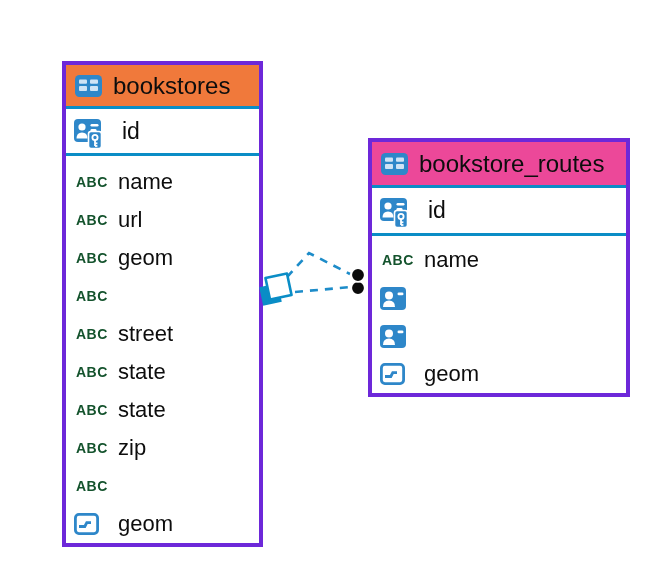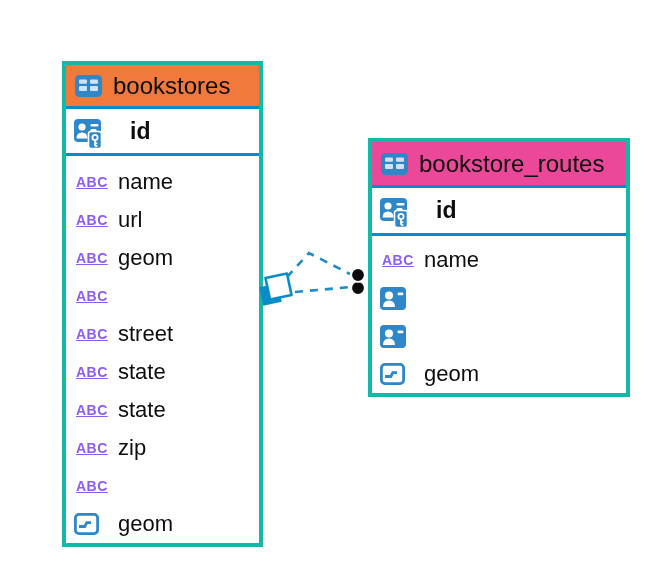--- a/index.html
+++ b/index.html
@@ -10,58 +10,57 @@
     overflow: hidden;
     font-family: "Liberation Sans", sans-serif;
     color: #0d0d0d;
   }
   .canvas { position: absolute; inset: 0; }
 
   
   .etable {
     position: absolute;
     background: #ffffff;
-    border: 4px solid #14b8a6;
+    border: 4px solid #6d28d9;
     box-sizing: border-box;
     display: flex;
     flex-direction: column;
   }
   .etable-header {
     display: flex; align-items: center;
     gap: 9px; padding-left: 9px;
     border-bottom: 3px solid #0a8dc6;
     font-size: 24px;
     flex: 0 0 auto;
   }
   .header-orange { background: #f0793b; }
   .header-gray   { background: #ec4899; }
   .pk-row {
     display: flex; align-items: center;
-    gap: 20px; padding-left: 8px;
+    gap: 12px; padding-left: 8px;
     border-bottom: 3px solid #0a8dc6;
-    font-size: 23px; font-weight: bold;
+    font-size: 23px; font-weight: normal;
     flex: 0 0 auto;
   }
   .fields { flex: 1 1 auto; }
   .frow {
     height: 38px;
     display: flex; align-items: center;
     gap: 8px; padding-left: 8px;
     font-size: 22px;
   }
   .ficon {
     width: 36px; flex: 0 0 36px;
     display: flex; align-items: center; justify-content: flex-start;
   }
   .abc {
     font-size: 14px; font-weight: 800;
     letter-spacing: 0.5px;
-    color: #8b5cf6;
+    color: #14532d;
     padding-left: 2px;
-    text-decoration: underline;
   }
   .flabel, .pk-label, .etable-title { white-space: nowrap; }
 
   
   #table-bookstores { left: 62px; top: 61px; width: 201px; height: 486px; }
   #table-bookstores .etable-header { height: 41px; }
   #table-bookstores .pk-row { height: 44px; }
   #table-bookstores .fields { padding-top: 7px; }
 
   #table-bookstore-routes { left: 368px; top: 138px; width: 262px; height: 259px; }

